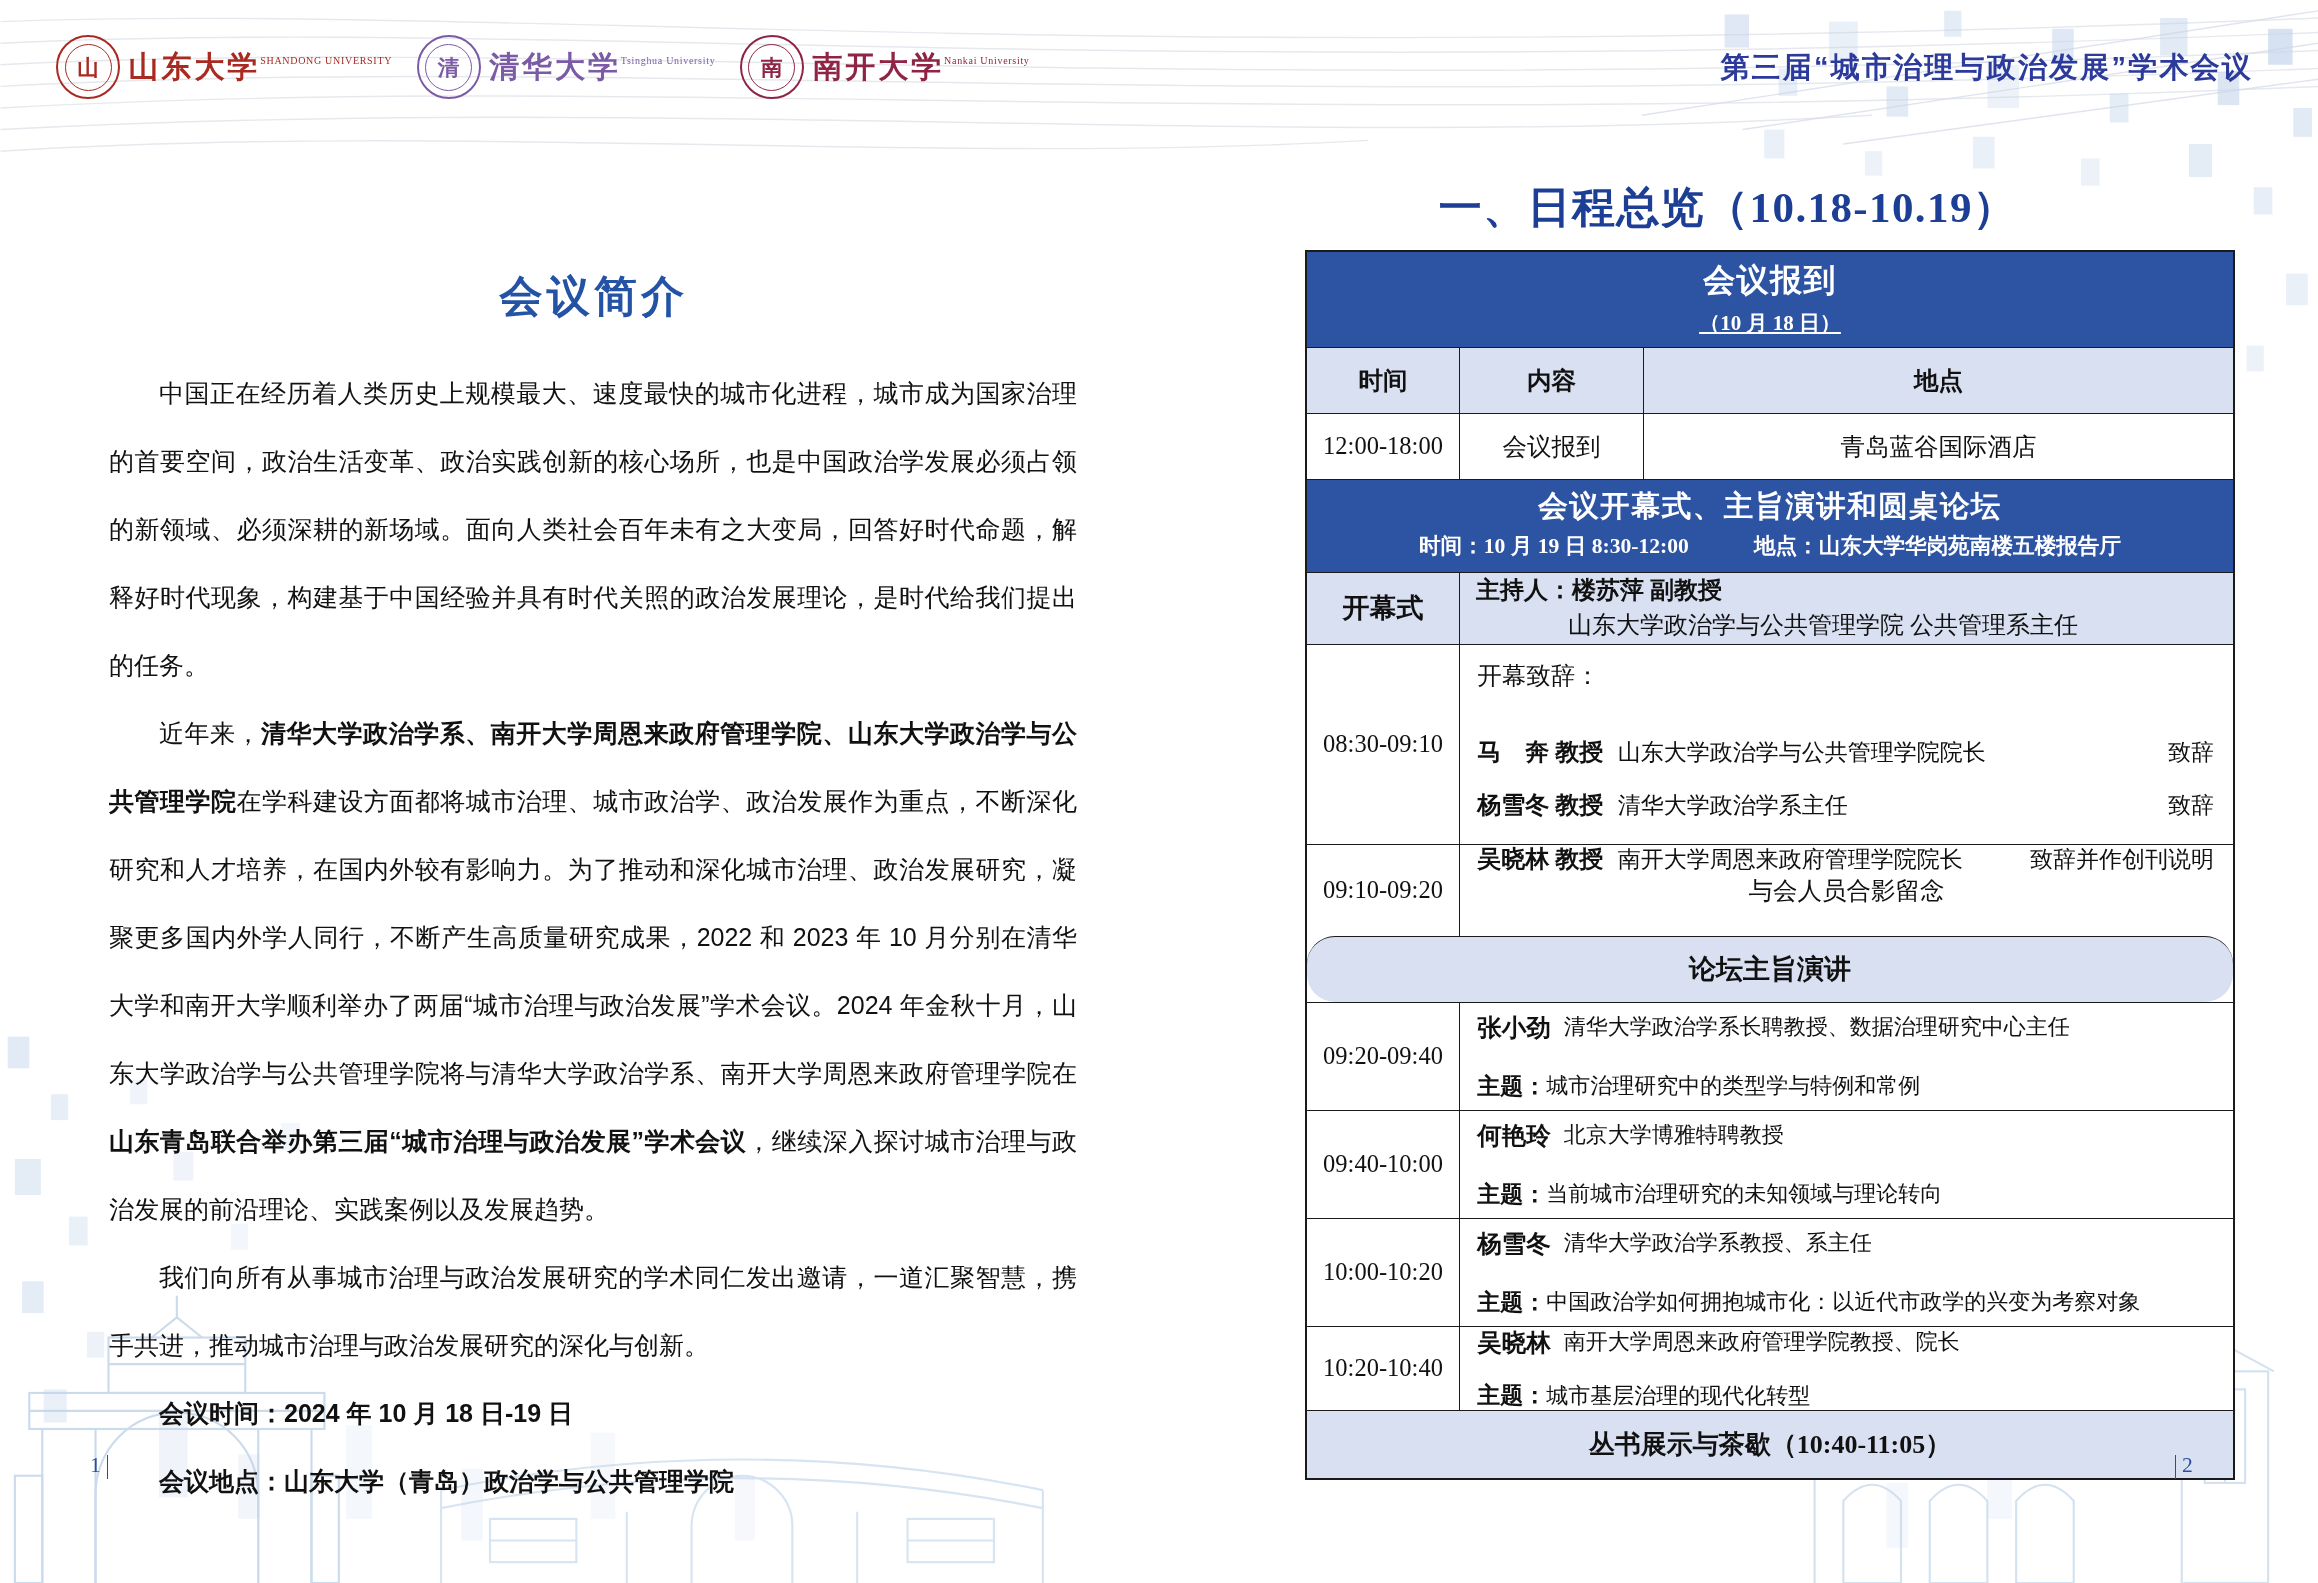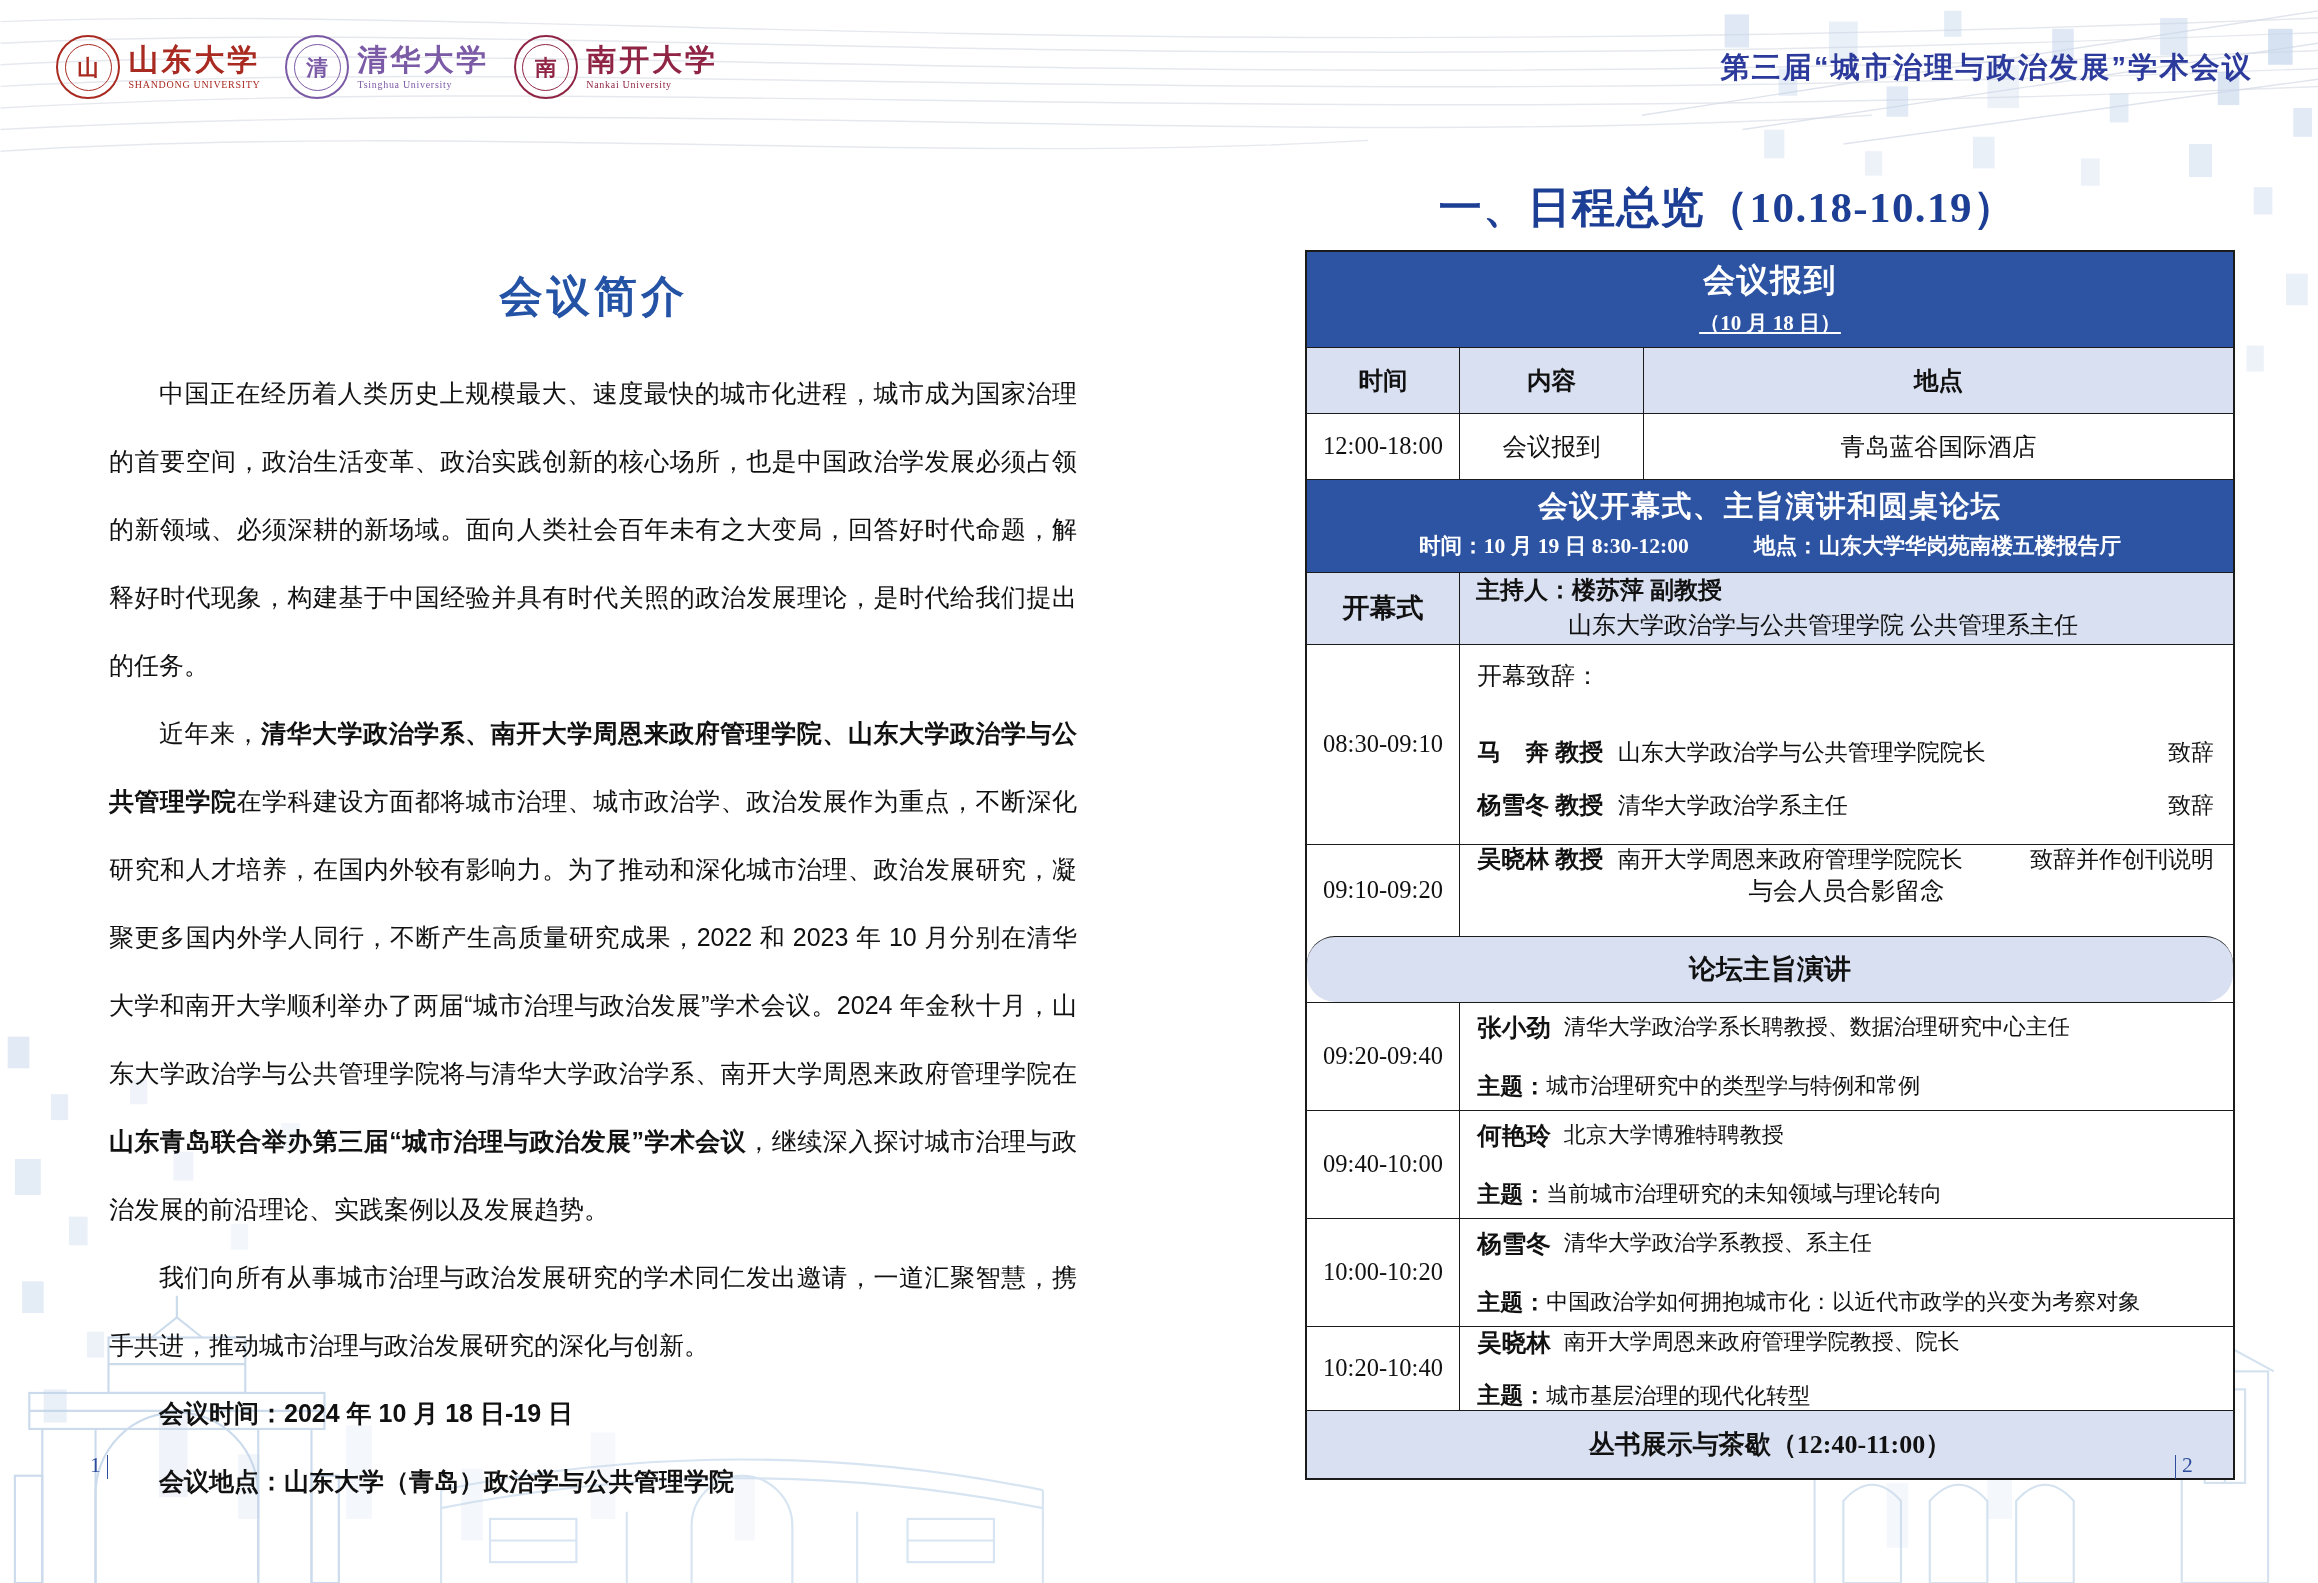--- a/index.html
+++ b/index.html
@@ -15,21 +15,21 @@
   .fg{position:absolute;z-index:2;}
 
   
   .logos{left:56px;top:35px;display:flex;align-items:center;gap:24.5px;}
   .logo{display:flex;align-items:center;gap:8.6px;}
   .seal{width:60px;height:60px;border-radius:50%;border:2.2px solid currentColor;
         display:flex;align-items:center;justify-content:center;position:relative;flex:0 0 auto;}
   .seal-inner{width:45px;height:45px;border-radius:50%;border:1.4px solid currentColor;
         display:flex;align-items:center;justify-content:center;font-size:21.6px;font-weight:700;
         font-family:"Liberation Serif", serif;}
-  .logo-text{display:flex;flex-direction:column;line-height:1.05;}
+  .logo-text{display:flex;flex-direction:row;line-height:1.05;}
   .logo-cn{font-family:"Liberation Serif", serif;font-weight:700;font-size:30px;letter-spacing:2.9px;}
   .logo-en{font-size:10px;letter-spacing:0.7px;margin-top:4.3px;font-family:"Liberation Serif", serif;}
   .conf-title{
     top:48px;right:66px;
     font-size:29px;font-weight:900;letter-spacing:2.2px;
     color:var(--conf-title,#2c3a9b);
     font-family:"Liberation Sans", sans-serif;
   }
 
   
@@ -398,21 +398,21 @@
           <span class="kn-name">吴晓林</span>
           <span class="kn-affil">南开大学周恩来政府管理学院教授、院长</span>
         </span>
         <span class="kn-line" style="margin-top:21.6px;">
           <span class="kn-topic-label">主题：</span>
           <span>城市基层治理的现代化转型</span>
         </span>
       </div>
     </div>
 
-    <div class="trow band-light-title h-tea" style="font-size:26px;font-family:'Liberation Serif',serif;">丛书展示与茶歇（12:40-11:00）</div>
+    <div class="trow band-light-title h-tea" style="font-size:26px;font-family:'Liberation Serif',serif;">丛书展示与茶歇（10:40-11:05）</div>
   </div>
 
   <div class="fg page-num pn-right">
     <span class="pn-bar"></span><span>2</span>
   </div>
 
 </div>
 
 
 </body></html>

